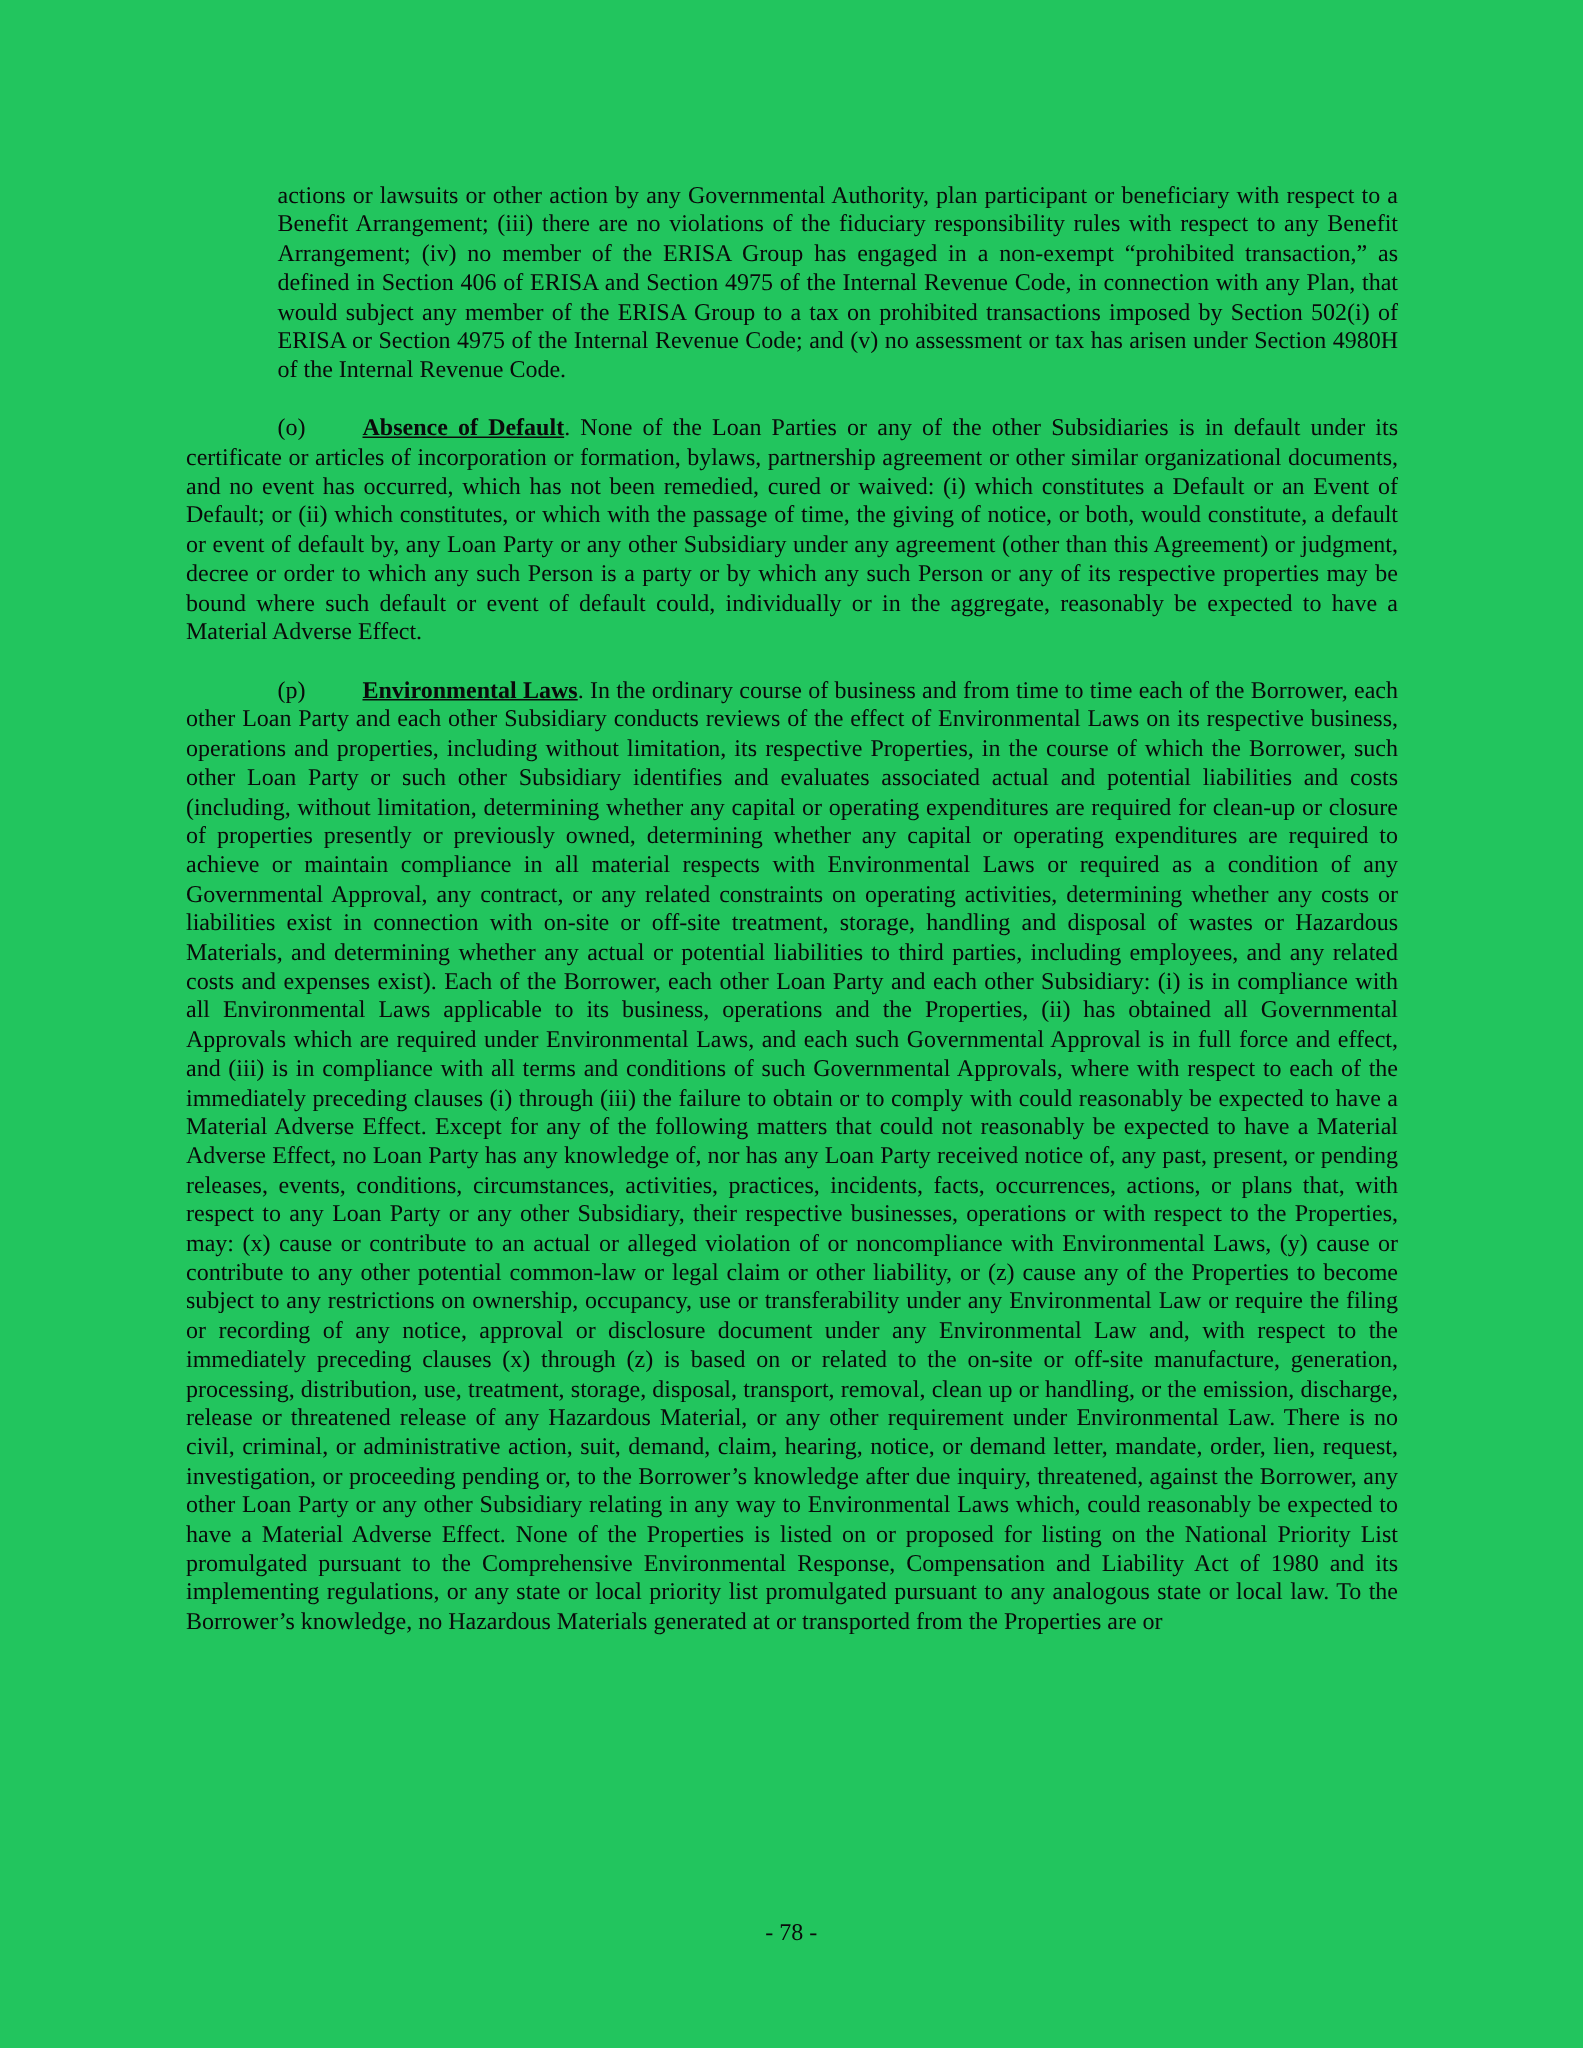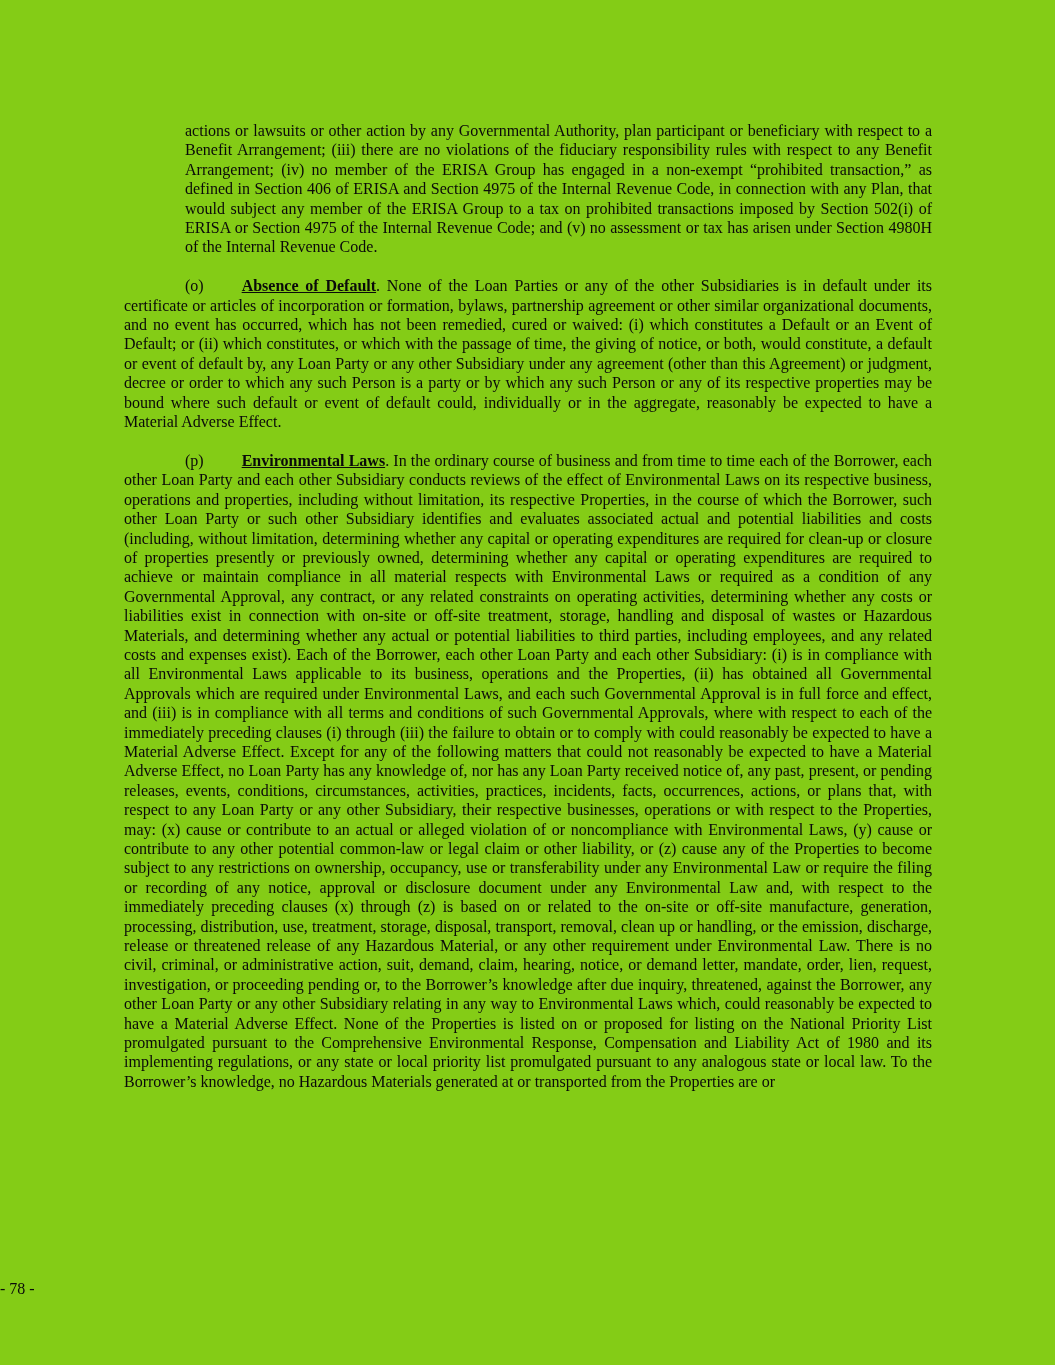--- a/index.html
+++ b/index.html
@@ -4,21 +4,21 @@
 <style>
   html, body {
     margin: 0;
     padding: 0;
     background: #ffffff;
   }
   .page {
     position: relative;
     width: 1055px;
     height: 1365px;
-    background: #84cc16;
+    background: #22c55e;
     color: #0a0a0a;
     font-family: "Liberation Serif", "DejaVu Serif", serif;
     overflow: hidden;
   }
   .content {
     position: absolute;
     left: 124px;
     top: 121px;
     width: 808px;
     font-size: 16px;
@@ -42,21 +42,21 @@
   }
   .heading-underline {
     text-decoration: underline;
     font-weight: bold;
   }
   .page-footer {
     position: absolute;
     top: 1279px;
     left: 0;
     width: 100%;
-    text-align: left;
+    text-align: center;
     font-size: 16px;
     line-height: 19.4px;
   }
 </style>
 </head>
 <body>
 
 <div class="page">
   <div class="content">
 

